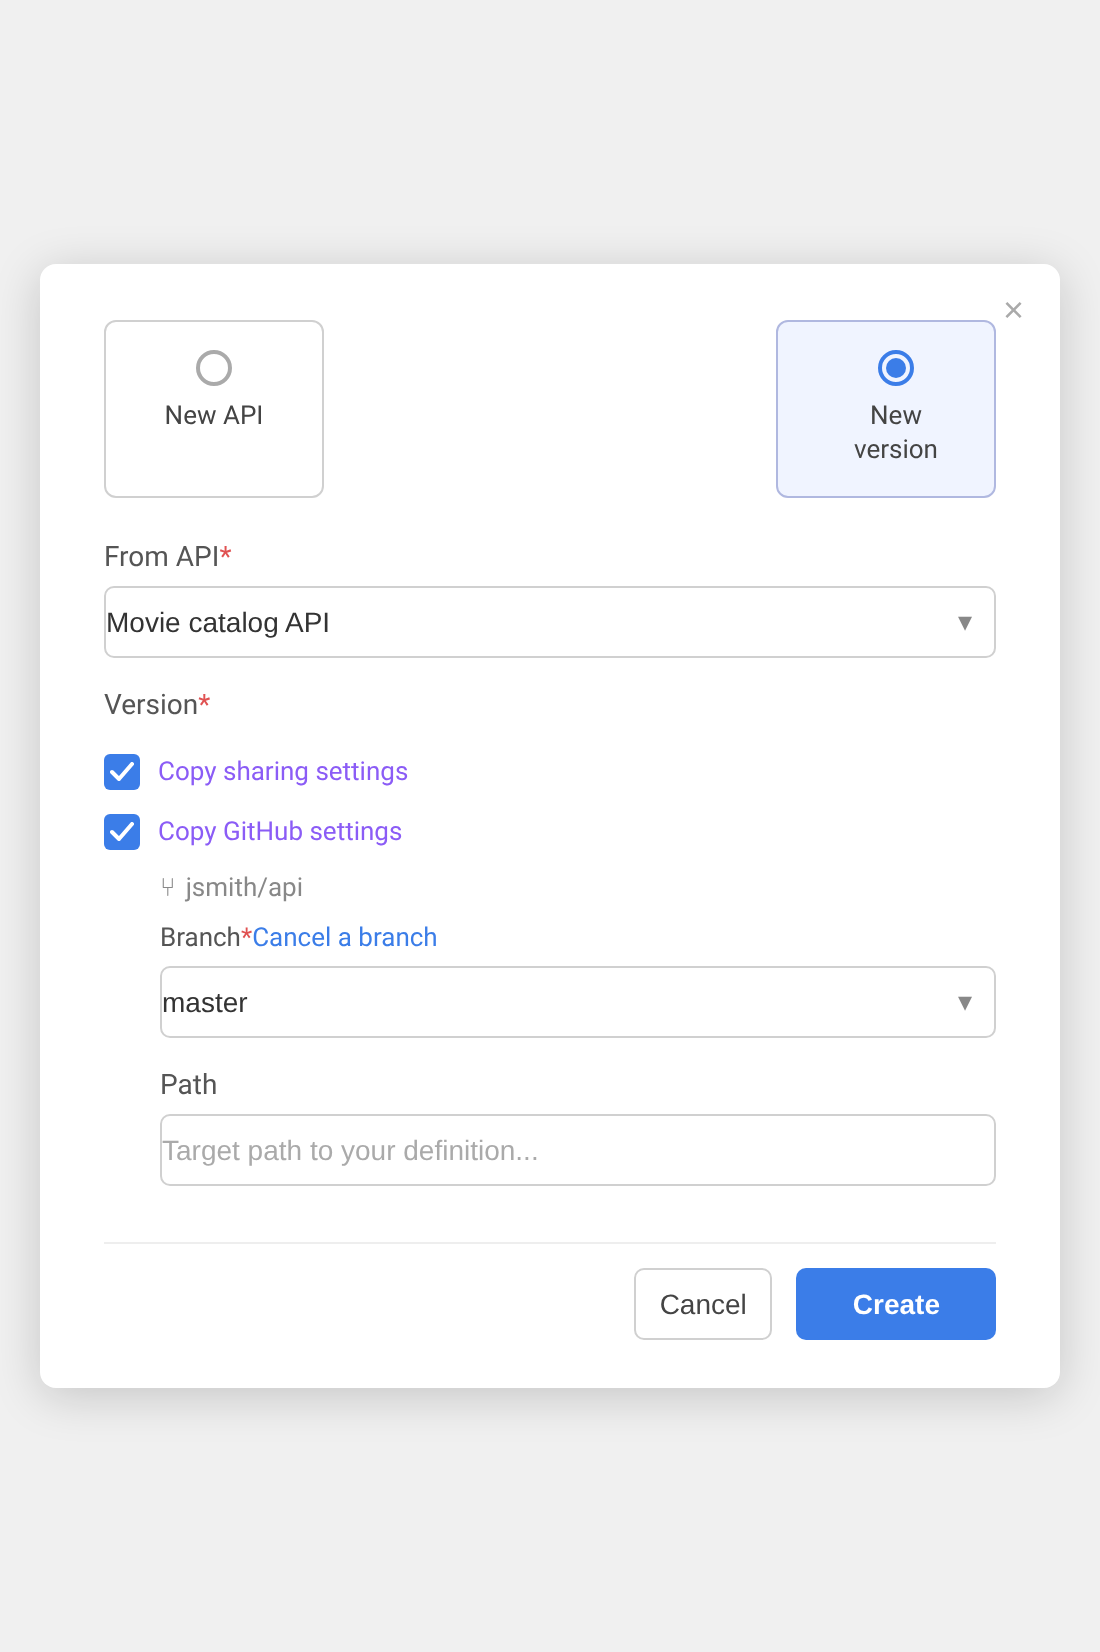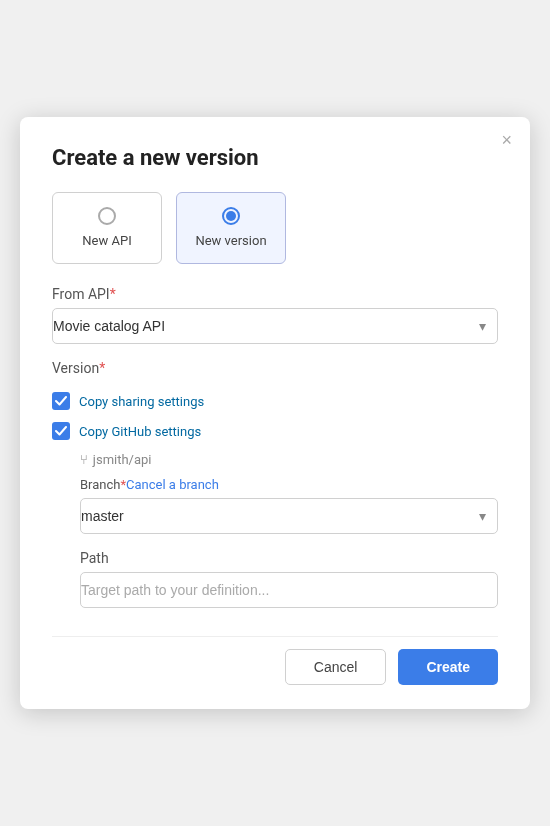--- a/index.html
+++ b/index.html
@@ -33,36 +33,38 @@
     .modal-title {
       font-size: 22px;
       font-weight: 700;
       color: #222;
       margin-bottom: 22px;
     }
     .type-selector {
       display: flex;
       gap: 14px;
       margin-bottom: 22px;
+      justify-content: space-between;
     }
     .type-option {
       border: 1px solid #d0d0d0;
       border-radius: 6px;
       padding: 14px 18px;
       width: 110px;
       display: flex;
       flex-direction: column;
       align-items: center;
       gap: 8px;
       cursor: pointer;
       background: #fff;
     }
     .type-option.selected {
       background: #f0f4ff;
       border-color: #b0b8e0;
+      padding-left: 28px;
     }
     .radio-circle {
       width: 18px;
       height: 18px;
       border-radius: 50%;
       border: 2px solid #aaa;
       display: flex;
       align-items: center;
       justify-content: center;
     }
@@ -135,21 +137,21 @@
       display: flex;
       align-items: center;
       justify-content: center;
       flex-shrink: 0;
     }
     .checkbox-box svg {
       display: block;
     }
     .checkbox-label {
       font-size: 13px;
-      color: #0369a1;
+      color: #8b5cf6;
     }
     .github-indent {
       margin-left: 28px;
       margin-top: 6px;
       margin-bottom: 6px;
     }
     .github-path {
       font-size: 13px;
       color: #888;
       margin-bottom: 10px;
@@ -176,21 +178,21 @@
     }
     .modal-footer {
       display: flex;
       justify-content: flex-end;
       gap: 12px;
       margin-top: 28px;
       padding-top: 12px;
       border-top: 1px solid #eee;
     }
     .btn-cancel {
-      padding: 9px 28px;
+      padding: 9px 12px;
       border: 1px solid #d0d0d0;
       border-radius: 5px;
       background: #fff;
       color: #444;
       font-size: 14px;
       cursor: pointer;
     }
     .btn-create {
       padding: 9px 28px;
       border: none;
@@ -205,21 +207,20 @@
       font-size: 13px;
       color: #888;
     }
   </style>
 </head>
 <body>
 
 <div class="modal">
   <button class="close-btn">×</button>
 
-  <h1 class="modal-title">Create a new version</h1>
 
   <div class="type-selector">
     <div class="type-option">
       <div class="radio-circle"></div>
       <span class="type-label">New API</span>
     </div>
     <div class="type-option selected">
       <div class="radio-circle checked"></div>
       <span class="type-label">New version</span>
     </div>

